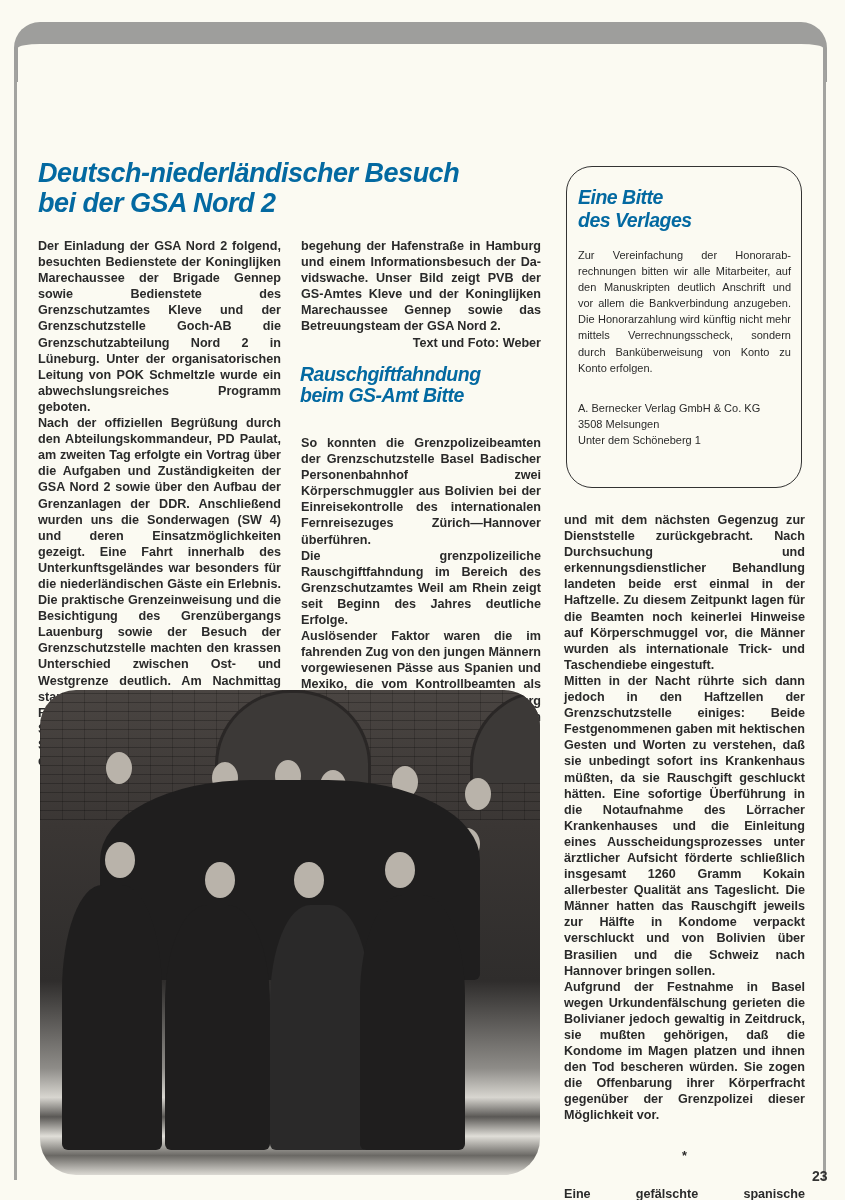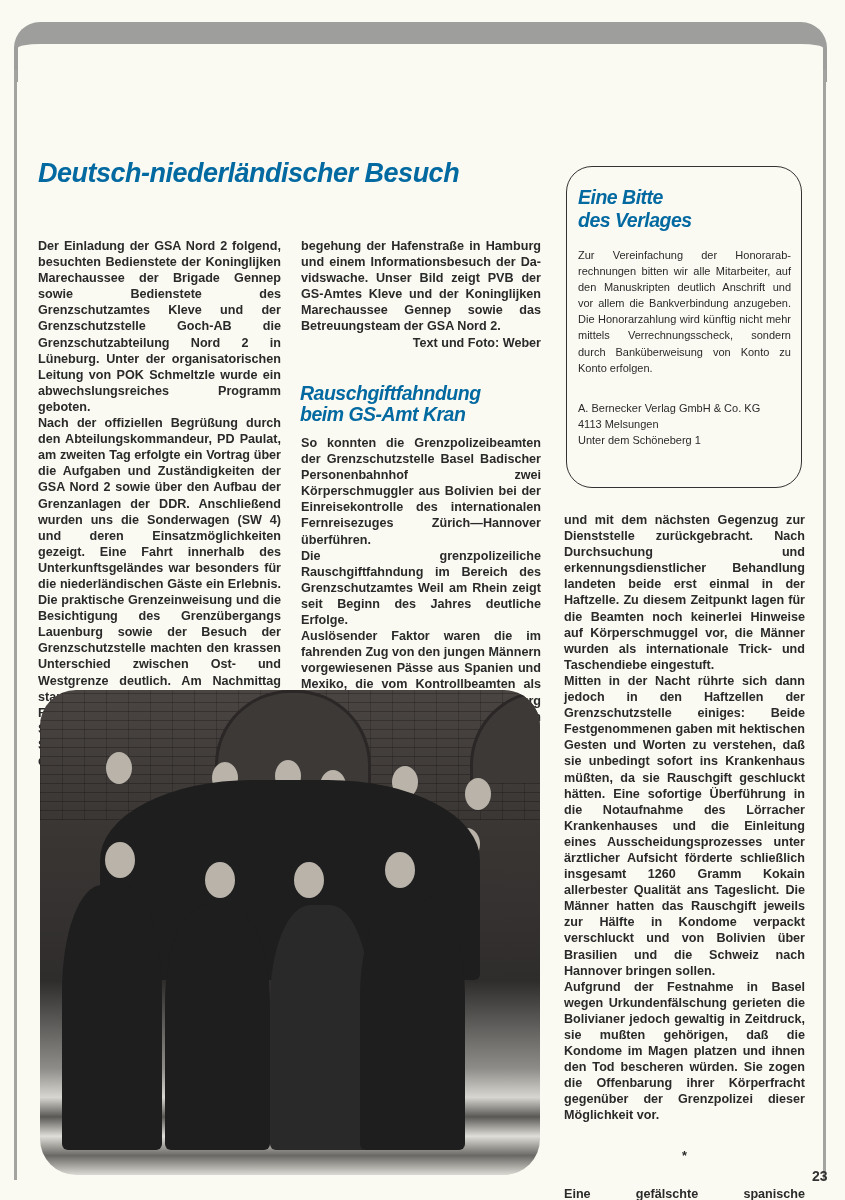--- a/index.html
+++ b/index.html
@@ -21,21 +21,21 @@
     position:absolute; left:14px; top:70px; width:3px; height:1110px; background:#a3a3a0;
   }
   .frame-right {
     position:absolute; left:823px; top:70px; width:3px; height:1110px; background:#a3a3a0;
   }
   .headline {
     position:absolute; font-weight:bold; font-style:italic; color:#0369a1;
     letter-spacing:-0.5px; margin:0;
   }
   .h-main { left:38px; top:158px; width:520px; font-size:27px; line-height:30px; }
-  .h-drug { left:300px; top:383px; width:250px; font-size:19.5px; line-height:21px;font-style:italic; }
+  .h-drug { left:300px; top:364px; width:250px; font-size:19.5px; line-height:21px;font-style:italic; }
   .h-box  { left:578px; top:186px; width:220px; font-size:19.5px; line-height:23px; }
   .col {
     position:absolute; font-size:12.6px; line-height:16.1px; text-align:justify;
     hyphens:manual;
   }
   .col p { margin:0;font-weight:bold; }
   .col1 { left:38px; top:238px; width:243px; }
   .col2a { left:301px; top:238px; width:240px; }
   .col2a .credit { text-align:right; }
   .col2b { left:301px; top:435px; width:240px; }
@@ -79,53 +79,54 @@
 </style>
 </head>
 <body>
 
 <div class="frame-top"></div>
 <div class="frame-left"></div>
 <div class="frame-right"></div>
 
 <h1 class="headline h-main">
   <span>Deutsch-niederländischer Besuch</span><br>
+  <span>bei der GSA Nord 2</span>
 </h1>
 
 <div class="col col1">
   <p>Der Einladung der GSA Nord 2 folgend, besuchten Bedienstete der Koninglijken Marechaussee der Brigade Gennep sowie Bedienstete des Grenzschutzamtes Kleve und der Grenzschutzstelle Goch-AB die Grenzschutzabteilung Nord 2 in Lüneburg. Unter der organisatorischen Leitung von POK Schmeltzle wurde ein abwechslungs­reiches Programm geboten.</p>
   <p>Nach der offiziellen Begrüßung durch den Abteilungskommandeur, PD Paulat, am zweiten Tag erfolgte ein Vortrag über die Aufgaben und Zuständigkeiten der GSA Nord 2 sowie über den Aufbau der Grenz­anlagen der DDR. Anschließend wurden uns die Sonderwagen (SW 4) und deren Einsatzmöglichkeiten gezeigt. Eine Fahrt innerhalb des Unterkunftsgeländes war besonders für die niederländischen Gäste ein Erlebnis. Die praktische Grenzeinwei­sung und die Besichtigung des Grenzüber­gangs Lauenburg sowie der Besuch der Grenzschutzstelle machten den krassen Unterschied zwischen Ost- und Westgren­ze deutlich. Am Nachmittag stand unter Leitung einer Fremdenführerin die Besich­tigung der Stadt Lüneburg einschließlich des Salzmuseums auf dem Programm. Der dritte Tag war angefüllt mit einer Orts­</p>
 </div>
 
 <div class="col col2a">
   <p>begehung der Hafenstraße in Hamburg und einem Informationsbesuch der Da­vidswache. Unser Bild zeigt PVB der GS-Amtes Kleve und der Koninglijken Mare­chaussee Gennep sowie das Betreuungs­team der GSA Nord 2.</p>
   <p class="credit">Text und Foto: Weber</p>
 </div>
 
 <h2 class="headline h-drug">
   <span>Rauschgiftfahndung</span><br>
-  <span>beim GS-Amt Kran</span>
+  <span>beim GS-Amt Bitte</span>
 </h2>
 
 <div class="col col2b">
   <p>So konnten die Grenzpolizeibeamten der Grenzschutzstelle Basel Badischer Perso­nenbahnhof zwei Körperschmuggler aus Bolivien bei der Einreisekontrolle des inter­nationalen Fernreisezuges Zürich—Han­nover überführen.</p>
   <p>Die grenzpolizeiliche Rauschgiftfahndung im Bereich des Grenzschutzamtes Weil am Rhein zeigt seit Beginn des Jahres deutliche Erfolge.</p>
   <p>Auslösender Faktor waren die im fahren­den Zug von den jungen Männern vorge­wiesenen Pässe aus Spanien und Mexiko, die vom Kontrollbeamten als Falsifikate erkannt wurden. In Freiburg wurden die Männer aus dem Einreisezug genommen</p>
 </div>
 
 <div class="box"></div>
 <h2 class="headline h-box">
   <span>Eine Bitte</span><br>
   <span>des Verlages</span>
 </h2>
 <div class="box-text">
   <p>Zur Vereinfachung der Honorarab­rechnungen bitten wir alle Mitarbeiter, auf den Manuskripten deutlich An­schrift und vor allem die Bankverbin­dung anzugeben. Die Honorarzahlung wird künftig nicht mehr mittels Ver­rechnungsscheck, sondern durch Banküberweisung von Konto zu Konto erfolgen.</p>
   <div class="addr">
     <div>A. Bernecker Verlag GmbH &amp; Co. KG</div>
-    <div>4113 Melsungen</div>
+    <div>3508 Melsungen</div>
     <div>Unter dem Schöneberg 1</div>
   </div>
 </div>
 
 <div class="col col3">
   <p>und mit dem nächsten Gegenzug zur Dienststelle zurückgebracht. Nach Durch­suchung und erkennungsdienstlicher Be­handlung landeten beide erst einmal in der Haftzelle. Zu diesem Zeitpunkt lagen für die Beamten noch keinerlei Hinweise auf Körperschmuggel vor, die Männer wurden als internationale Trick- und Taschendiebe eingestuft.</p>
   <p>Mitten in der Nacht rührte sich dann jedoch in den Haftzellen der Grenzschutzstelle einiges: Beide Festgenommenen gaben mit hektischen Gesten und Worten zu ver­stehen, daß sie unbedingt sofort ins Kran­kenhaus müßten, da sie Rauschgift ge­schluckt hätten. Eine sofortige Überfüh­rung in die Notaufnahme des Lörracher Krankenhauses und die Einleitung eines Ausscheidungsprozesses unter ärztlicher Aufsicht förderte schließlich insgesamt 1260 Gramm Kokain allerbester Qualität ans Tageslicht. Die Männer hatten das Rauschgift jeweils zur Hälfte in Kondome verpackt verschluckt und von Bolivien über Brasilien und die Schweiz nach Hannover bringen sollen.</p>
   <p>Aufgrund der Festnahme in Basel wegen Urkundenfälschung gerieten die Bolivianer jedoch gewaltig in Zeitdruck, sie mußten gehörigen, daß die Kondome im Magen platzen und ihnen den Tod bescheren wür­den. Sie zogen die Offenbarung ihrer Kör­perfracht gegenüber der Grenzpolizei die­ser Möglichkeit vor.</p>
   <p class="star">*</p>
   <p>Eine gefälschte spanische Identitätskarte wurde einem marokkanischen Staatsan­gehörigen bei dem Versuch der Einreise über die Grenzschutzstelle Kehl-Europa­brücke zum Verhängnis. Wegen Urkun­denfälschung wurde er festgenommen und</p>

